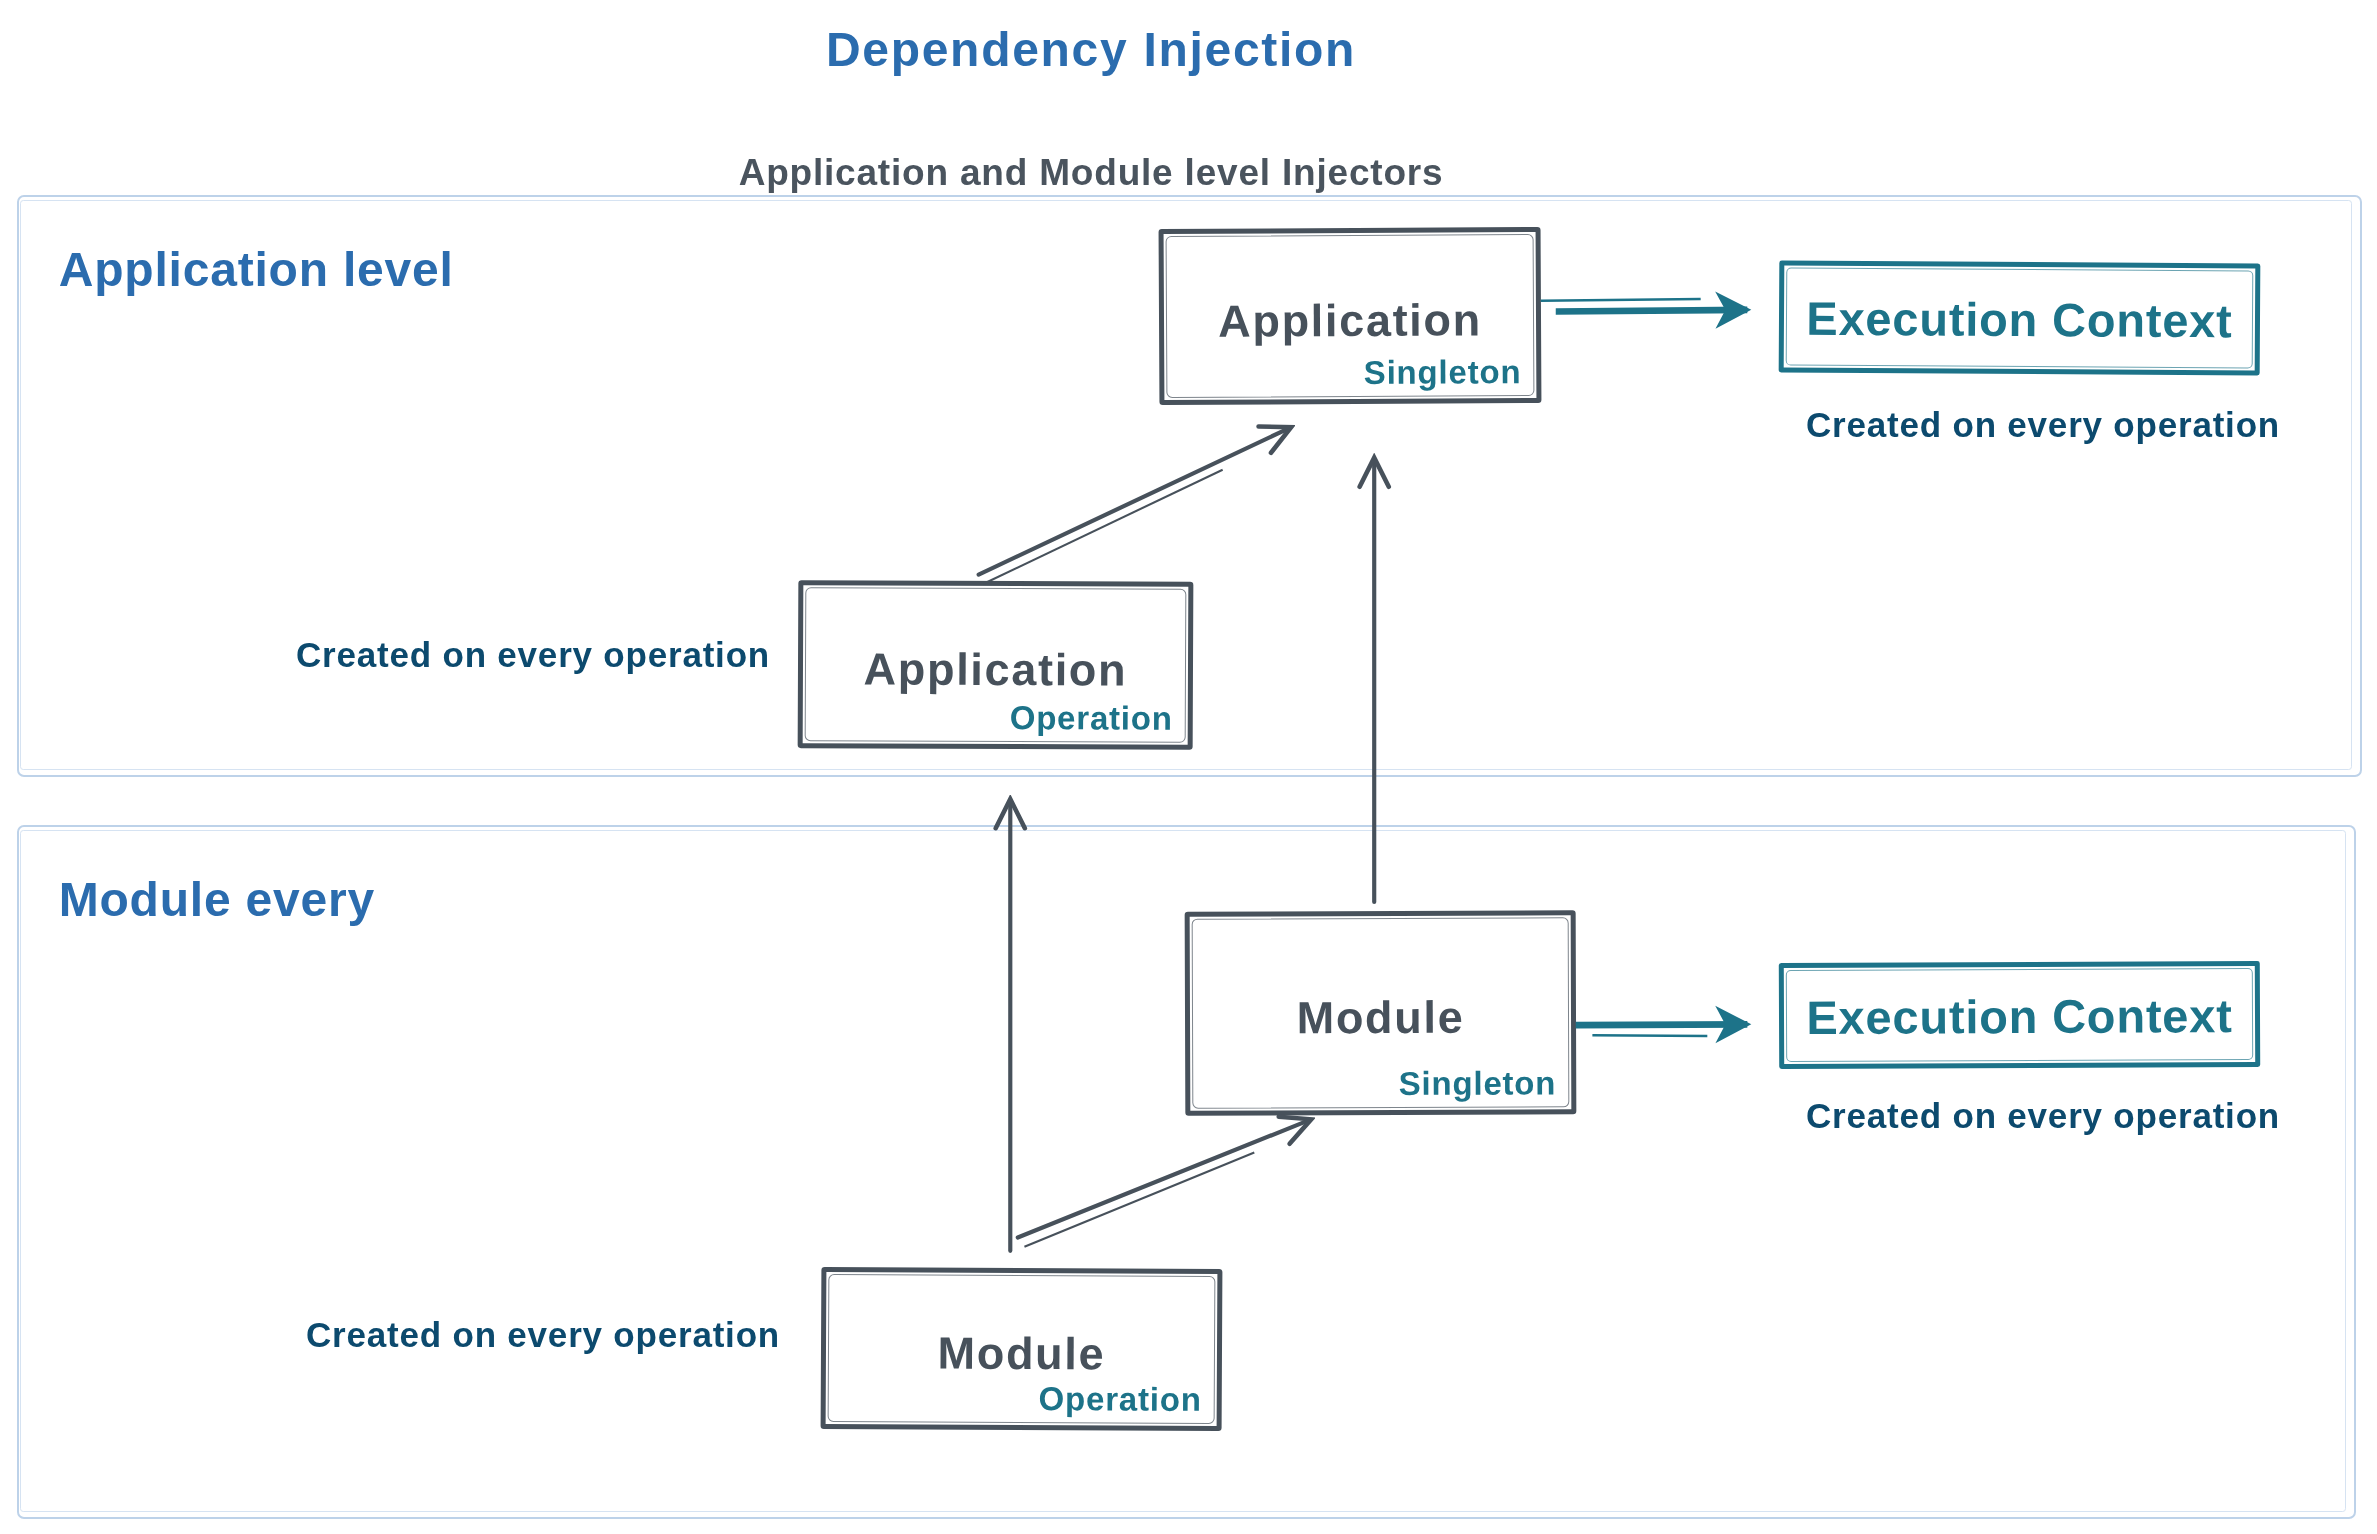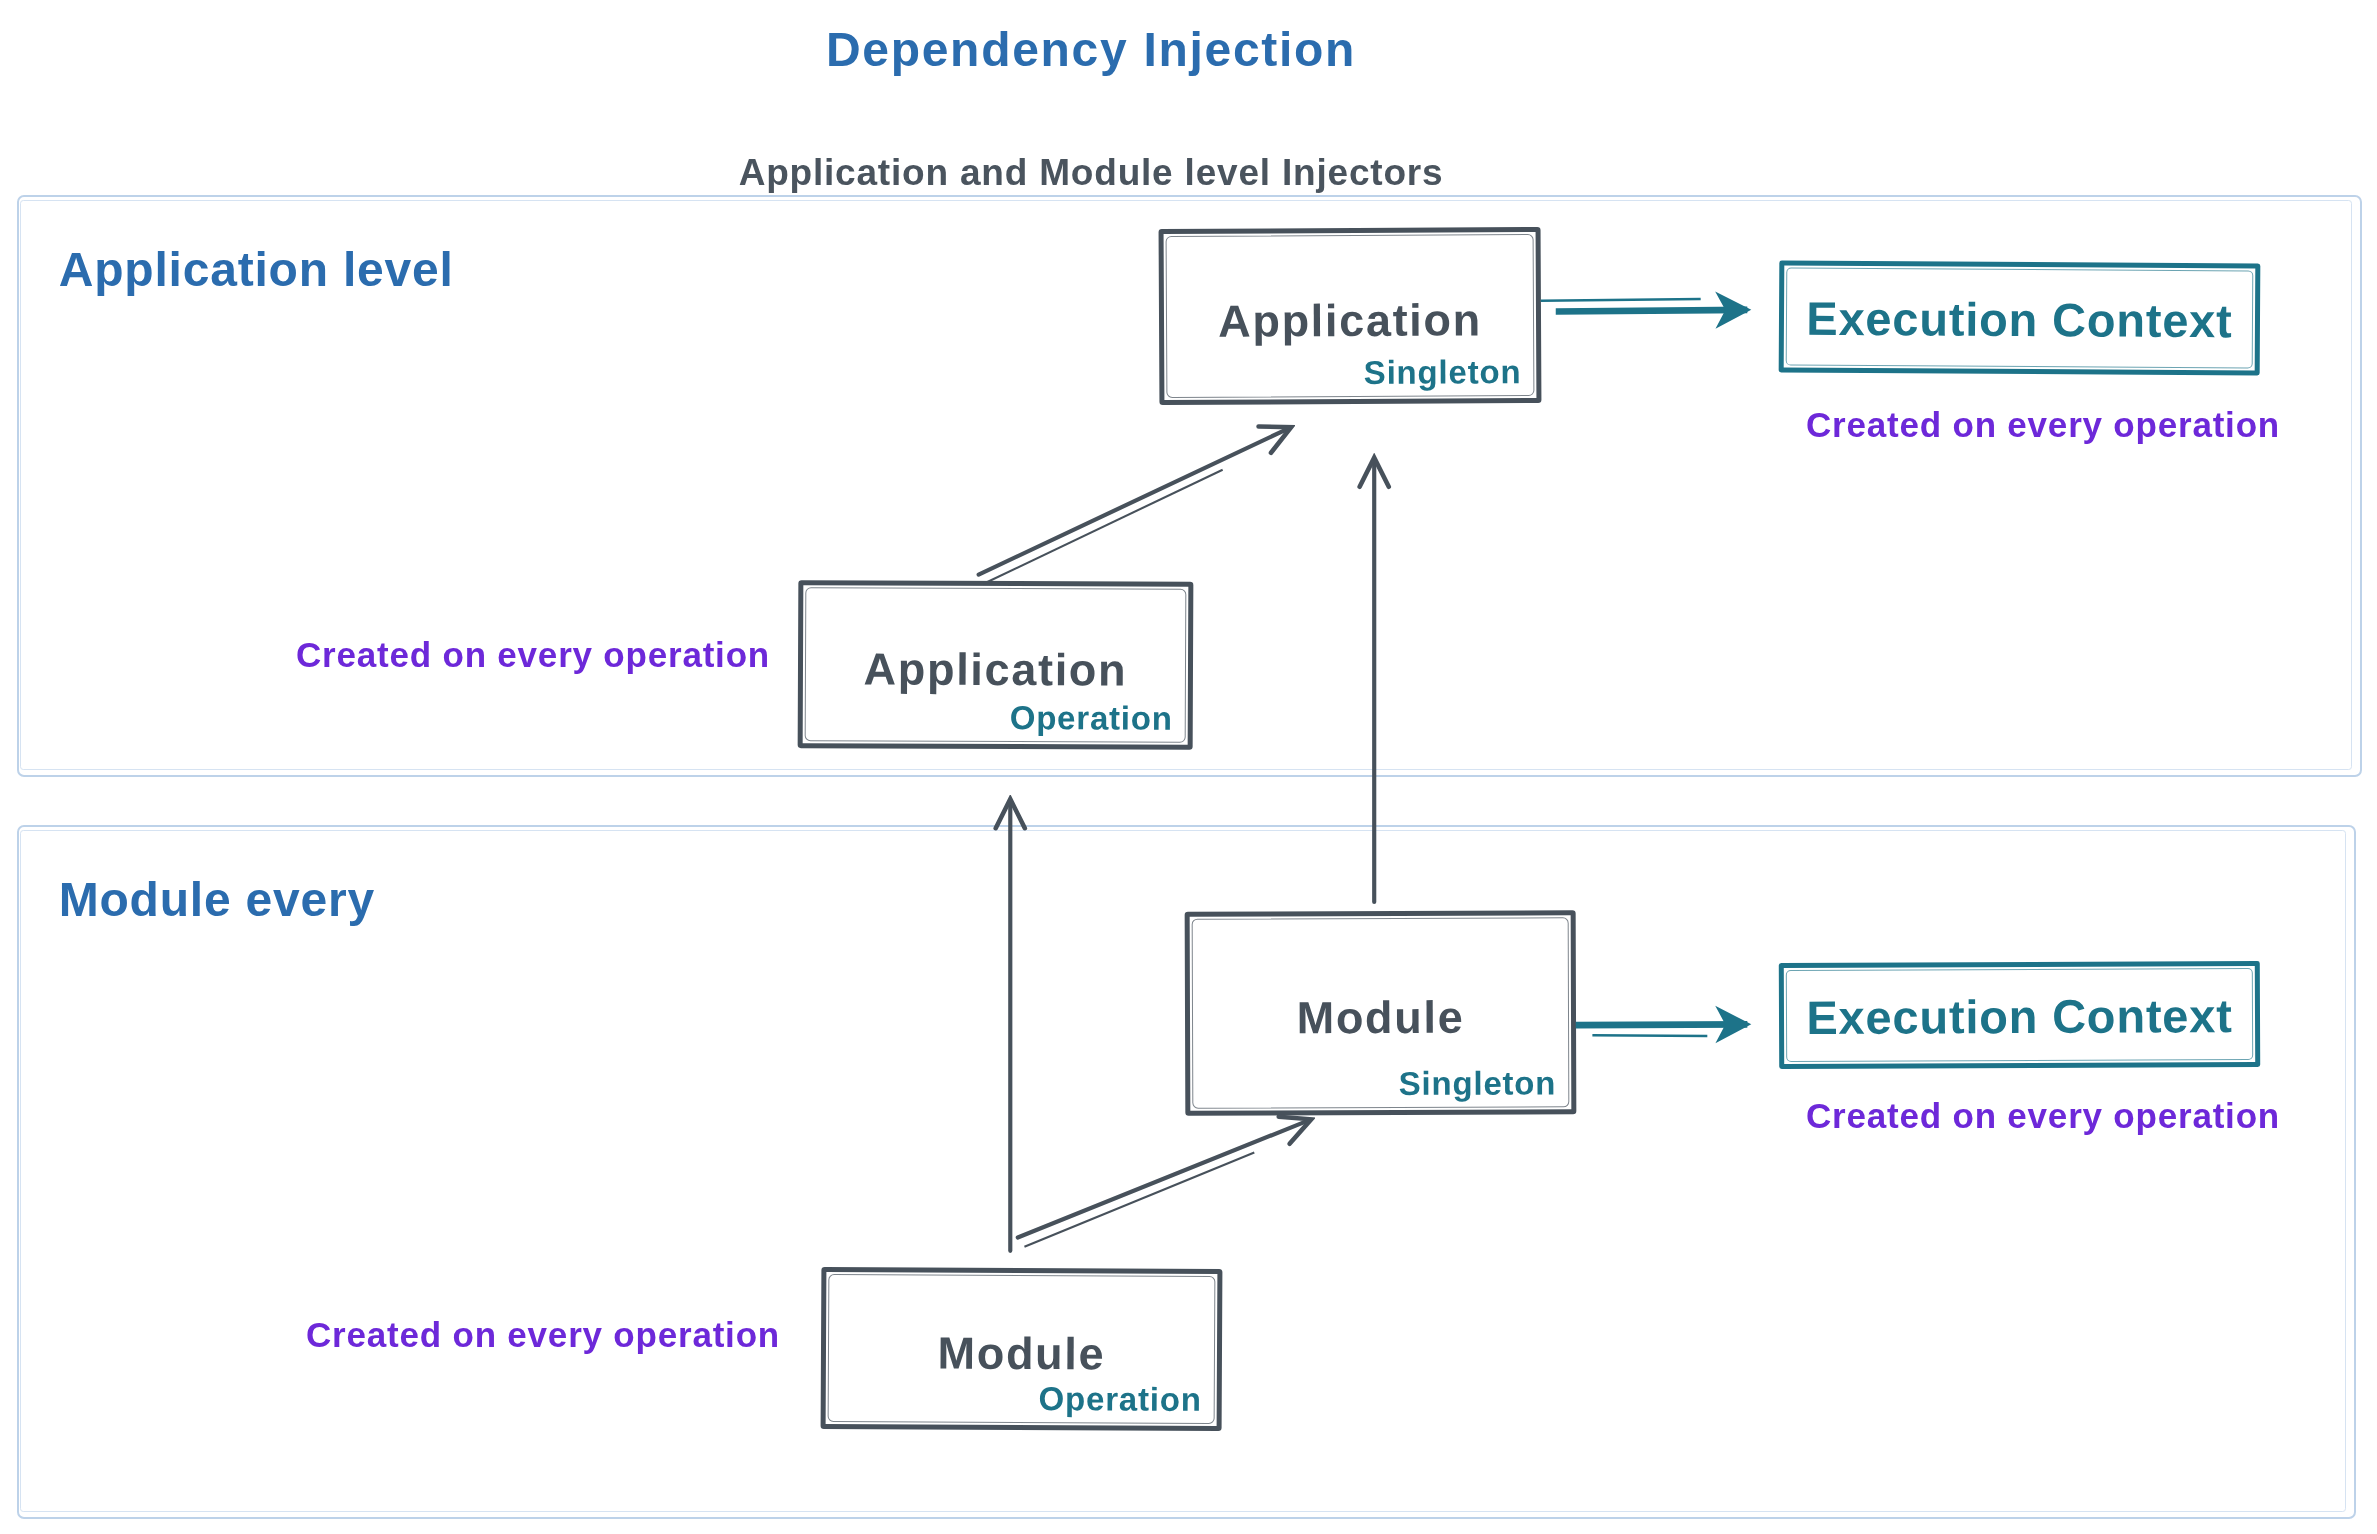--- a/index.html
+++ b/index.html
@@ -37,21 +37,21 @@
   .app-operation    { left:798px;  top:581px;  width:385px; height:158px; transform:rotate(0.25deg); }
   .module-singleton { left:1185px; top:911px; width:381px; height:194px; transform:rotate(-0.2deg); }
   .module-operation { left:821px;  top:1268px; width:391px; height:152px; transform:rotate(0.3deg); }
 
   .ec { position:absolute; background:#fff; display:flex; align-items:center; justify-content:center; }
   .ec.app-ec { left:1779px; top:262px;  width:471px; height:102px; transform:rotate(0.35deg); }
   .ec.mod-ec { left:1779px; top:962px; width:471px; height:96px; transform:rotate(-0.25deg); }
   .ec-label { font-size:47px; font-weight:600; color:#1d7389; letter-spacing:0.8px; white-space:nowrap; margin-top:3.3px; }
 
   .caption { position:absolute; transform:translateX(-50%); font-size:35px; font-weight:600;
-             color:#6d28d9; letter-spacing:0.8px; white-space:nowrap; }
+             color:#0c4a6e; letter-spacing:0.8px; white-space:nowrap; }
   .cap-app-op { left:533px;  top:635px; }
   .cap-ec1    { left:2043px; top:405px; }
   .cap-mod-op { left:543px;  top:1315px; }
   .cap-ec2    { left:2043px; top:1096px; }
 
   .arrows { position:absolute; left:0; top:0; width:2377px; height:1534px; pointer-events:none; }
 </style>
 </head>
 <body>
 

